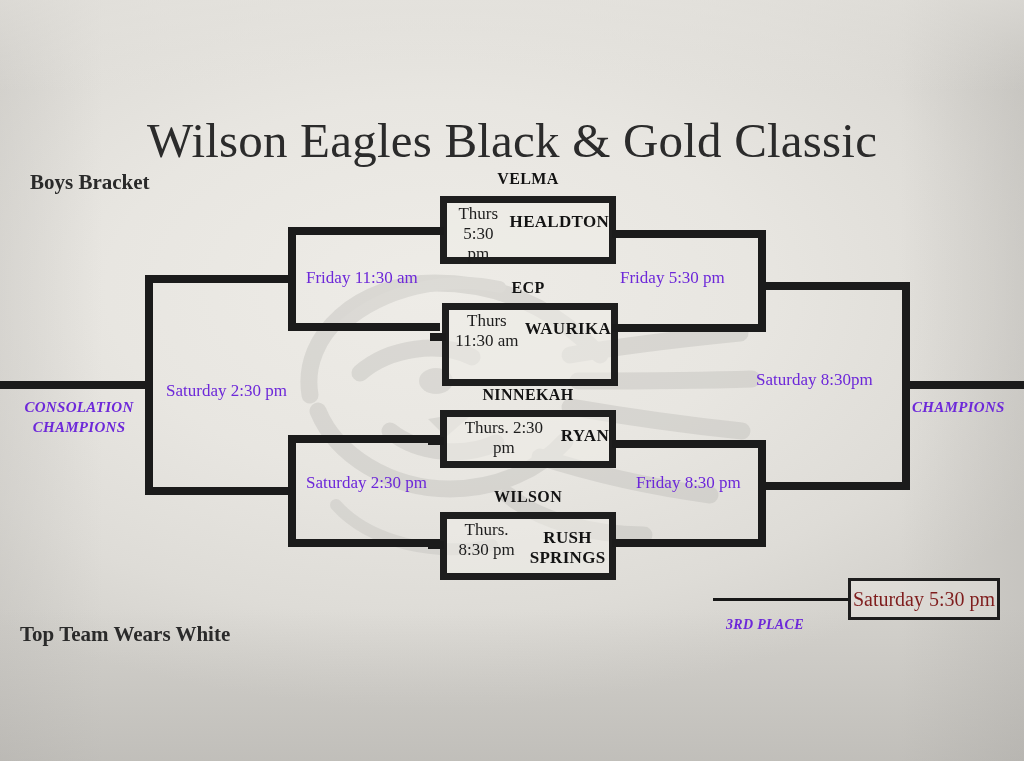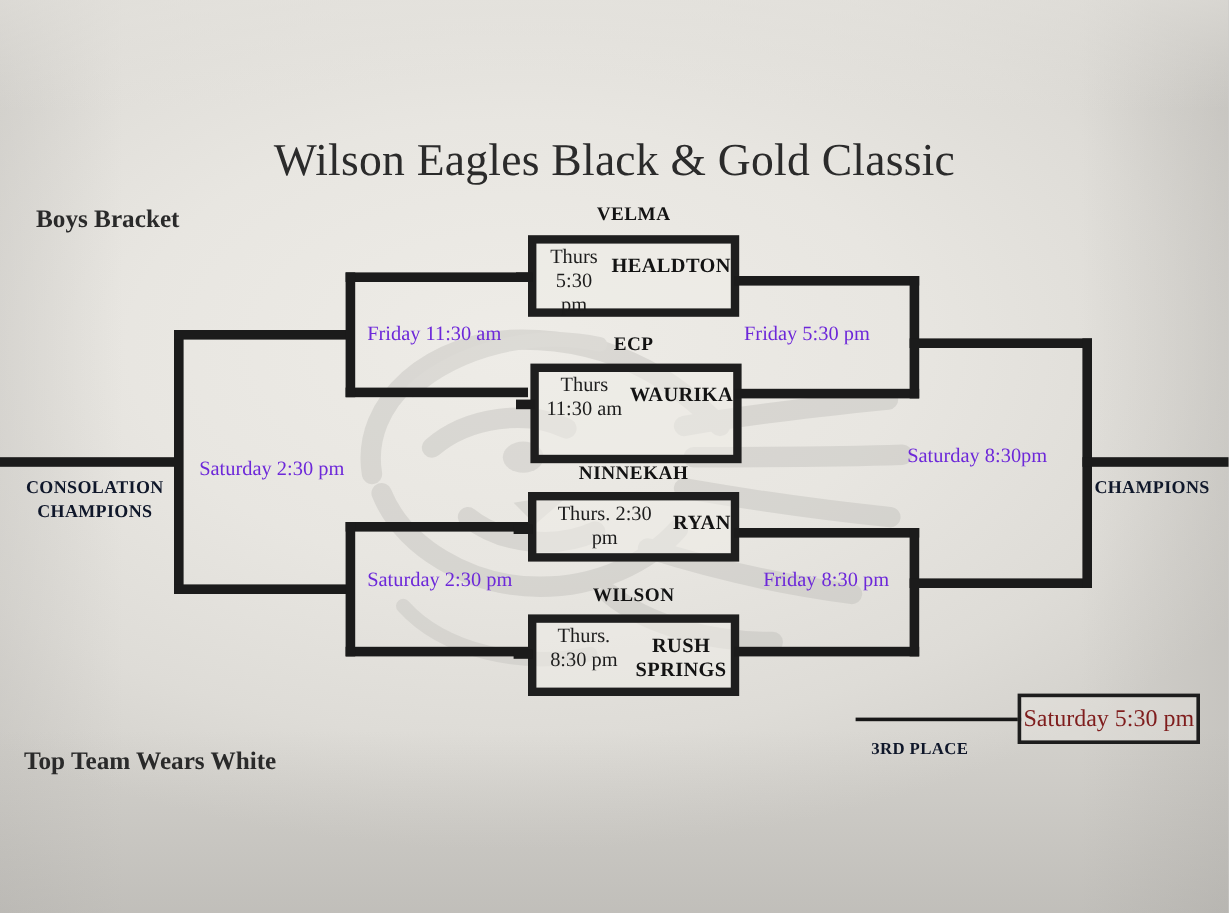--- a/index.html
+++ b/index.html
@@ -38,43 +38,44 @@
     width: 560px; height: 360px;
     opacity: 0.34;
     pointer-events: none;
   }
 
   .title {
     position: absolute;
     left: 0; top: 112px;
     width: 1024px;
     text-align: center;
-    font-size: 38px;
+    font-size: 49px;
     letter-spacing: 0.2px;
     color: #2b2b2b;
     font-family: "Liberation Serif", serif;
   }
   .corner-label {
     position: absolute;
     font-family: "Liberation Serif", serif;
     font-weight: bold;
     color: #2a2a2a;
   }
   #boys-bracket { left: 30px; top: 170px; font-size: 21px; }
   #top-team     { left: 20px; top: 622px; font-size: 21px; }
 
   .side-label {
     position: absolute;
     font-family: "Liberation Serif", serif;
     font-weight: bold;
     font-size: 15px;
-    color: #0f172a;
+    color: #6d28d9;
     letter-spacing: 0.3px;
     text-align: center;
     line-height: 1.3;
+    font-style: italic;
   }
   #consolation-label { left: 4px; top: 398px; width: 150px; }
   #champions-label   { left: 912px; top: 398px; width: 150px; text-align: left;}
   #third-place-label { left: 726px; top: 616px; width: 110px; text-align:left; font-size: 14px;}
 
   
   .ln {
     position: absolute;
     background: #1b1b1b;
   }

